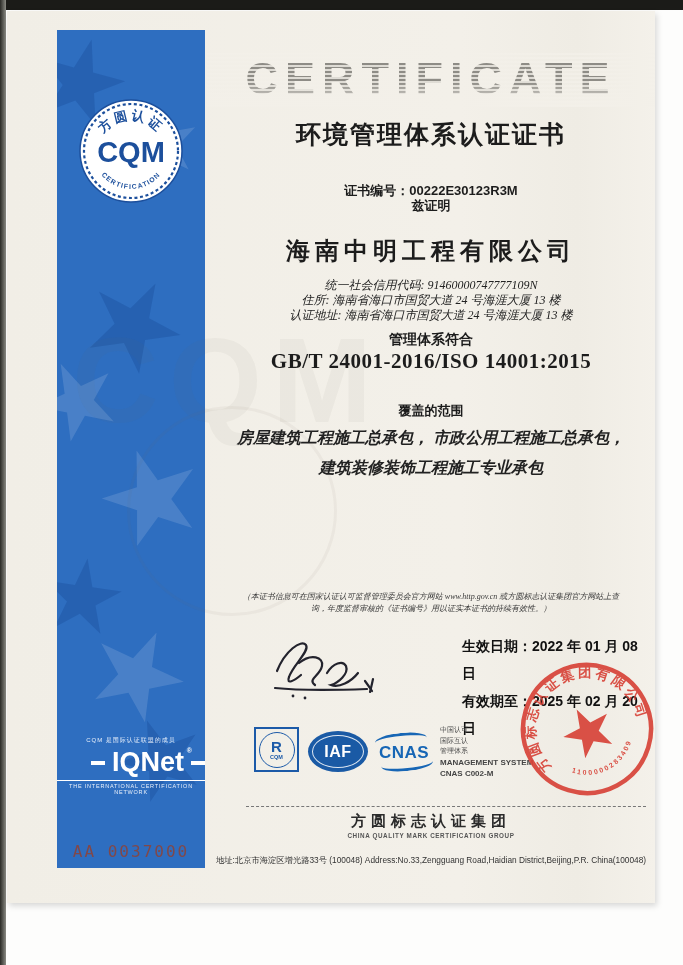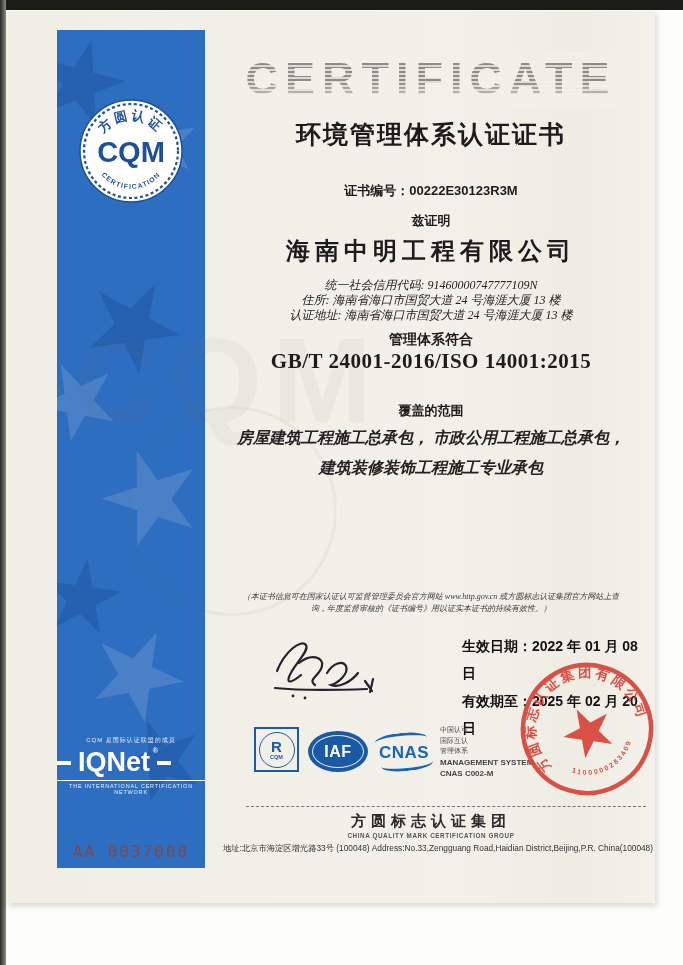--- a/index.html
+++ b/index.html
@@ -15,21 +15,21 @@
   
   .sidebar { position:absolute; left:50px; top:19px; width:148px; height:838px;
              background:#2e6ec0; overflow:hidden; }
   .star { position:absolute; clip-path:polygon(50% 0%,61% 35%,98% 35%,68% 57%,79% 91%,50% 70%,21% 91%,32% 57%,2% 35%,39% 35%); }
   .star.dark { background:rgba(18,66,140,0.28); }
   .star.light { background:rgba(255,255,255,0.13); }
 
   .emblem { position:absolute; left:21px; top:68px; width:106px; height:106px; z-index:3; }
   .iqnet { position:absolute; left:0; top:706px; width:148px; z-index:3; text-align:center; color:#fff; }
   .iqnet-caption { font-size:6px; letter-spacing:1px; color:#e8f0fb; margin-bottom:2px; }
-  .iqnet-row { display:flex; align-items:center; justify-content:flex-start; gap:7px; }
+  .iqnet-row { display:flex; align-items:center; justify-content:flex-end; gap:7px; }
   .iqnet-dash { width:14px; height:4px; background:#fff; }
   .iqnet-name { font-size:27px; font-weight:700; color:#fff; letter-spacing:0; position:relative; }
   .iqnet-name sup { font-size:7px; position:absolute; top:0; right:-8px; }
   .iqnet-sub { display:inline-block; margin-top:2px; padding-top:2px; border-top:1.5px solid #fff;
                font-size:5.5px; letter-spacing:0.8px; color:#eaf1fb; }
   .serial { position:absolute; left:0; top:812px; width:148px; text-align:center; z-index:3;
             font-family:"DejaVu Sans Mono", monospace; font-size:16px; letter-spacing:2px;
             color:rgba(153,62,40,0.78); }
 
   
@@ -43,21 +43,21 @@
                linear-gradient(180deg, rgba(243,240,233,0) 55%, rgba(243,240,233,0.75) 92%); }
 
   .wm-cqm { position:absolute; top:300px; left:60px; width:320px; text-align:center;
             font:700 120px "Liberation Sans", sans-serif; letter-spacing:10px;
             color:rgba(110,105,90,0.055); pointer-events:none; }
   .wm-circle { position:absolute; top:395px; left:120px; width:210px; height:210px; border-radius:50%;
                border:3px solid rgba(120,110,85,0.06); pointer-events:none; }
 
   .title { position:absolute; top:107px; left:0; width:100%; font-size:25px; font-weight:700; letter-spacing:2px; }
   .cert-no { position:absolute; top:171px; left:0; width:100%; font-size:13px; font-weight:600; }
-  .certify { position:absolute; top:201px; left:0; width:100%; font-size:13px; font-weight:600;font-family:Liberation Serif, serif; }
+  .certify { position:absolute; top:186px; left:0; width:100%; font-size:13px; font-weight:600;font-family:Liberation Serif, serif; }
   .company { position:absolute; top:224px; left:0; width:100%; font-family:"Liberation Serif", serif;
              font-size:24px; font-weight:600; letter-spacing:5px; }
   .detail { position:absolute; left:0; width:100%; font-family:"Liberation Serif", serif;
             font-style:italic; font-size:12px; color:#222; }
   .d1 { top:266px; } .d2 { top:281px; } .d3 { top:296px; }
   .sys-head { position:absolute; top:320px; left:0; width:100%; font-size:14px; font-weight:700; }
   .standard { position:absolute; top:338px; left:0; width:100%; font-family:"Liberation Serif", serif;
               font-size:21px; font-weight:700; letter-spacing:0.5px; }
   .scope-head { position:absolute; top:391px; left:0; width:100%; font-size:13px; font-weight:700; }
   .scope { position:absolute; top:412px; left:-20px; width:484px; font-family:"Liberation Serif", serif;
@@ -96,21 +96,21 @@
   .accred .en { font-size:8px; font-weight:700; color:#454545; line-height:1.45; }
 
   .seal { position:absolute; left:510px; top:648px; width:140px; height:140px;
           transform:rotate(-28deg); opacity:0.93; z-index:4; }
 
   
   .dash-line { position:absolute; left:239px; top:795px; width:400px; border-top:1px dashed #777; }
   .footer { position:absolute; left:202px; top:801px; width:444px; text-align:center; color:#2b2b2b; }
   .group-cn { font-size:15px; font-weight:700; letter-spacing:5px; }
   .group-en { font-size:6.3px; font-weight:700; letter-spacing:0.6px; color:#555; margin-top:1px; }
-  .addr { font-size:8.3px; margin-top:4px; color:#333;text-align:right; }
+  .addr { font-size:8.3px; margin-top:16px; color:#333; }
   .url { font-size:9px; font-weight:700; margin-top:3px; color:#333; }
 </style>
 </head>
 <body>
 
 <div class="shot">
   <div class="frame-top"></div>
   <div class="frame-left"></div>
 
   <div class="paper">

